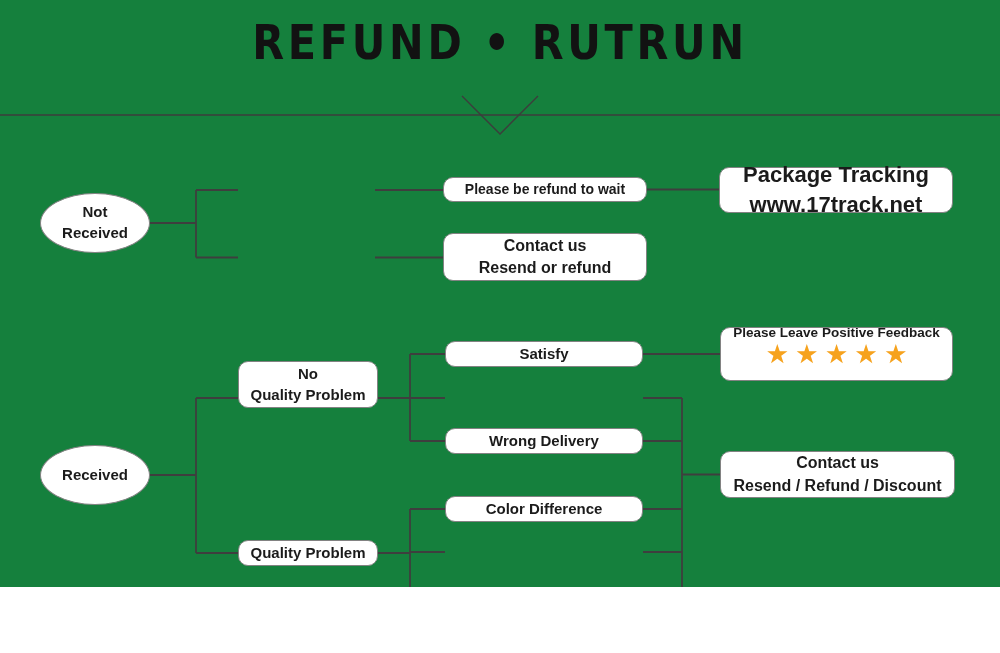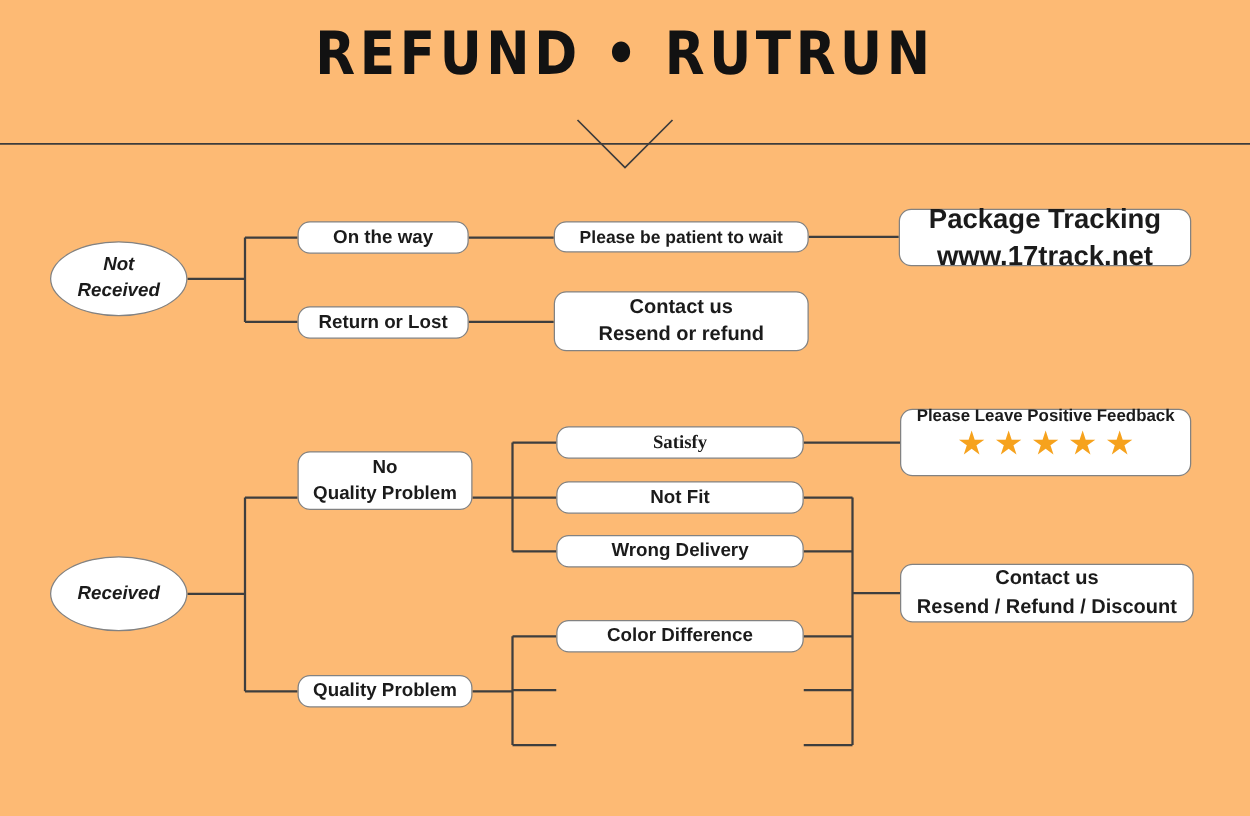--- a/index.html
+++ b/index.html
@@ -1,20 +1,20 @@
 <!DOCTYPE html>
 <html><head>
 <meta charset="utf-8">
 <style>
   html, body { margin: 0; padding: 0; background: #ffffff; }
   .stage {
     position: relative;
     width: 1000px;
-    height: 653px;
-    background: #fdba74;
+    height: 587px;
+    background: #15803d;
     font-family: "Liberation Sans", sans-serif;
     overflow: hidden;
   }
   .title {
     position: absolute;
     top: 16px;
     left: 0;
     width: 100%;
     margin: 0;
     text-align: center;
@@ -43,21 +43,21 @@
     background: #ffffff;
     border: 1.6px solid #828282;
     color: #1b1b1b;
     font-weight: bold;
     font-size: 15px;
     line-height: 1.38;
     white-space: pre-line;
     padding: 0 2px;
   }
   .box     { border-radius: 10px; }
-  .ellipse { border-radius: 50%; font-style: italic; }
+  .ellipse { border-radius: 50%; }
   .feedback { flex-direction: column; justify-content: center; padding: 3px 0 20px; }
   .fb-label { font-size: 13.5px; line-height: 1.2; white-space: nowrap; }
   .fb-stars {
     font-size: 23px;
     line-height: 1.05;
     letter-spacing: 9px;
     text-indent: 9px;
     white-space: nowrap;
   }
 </style>
@@ -77,42 +77,39 @@
 
     <path class="wire" d="M150,475 H196 M196,398 V553 M196,398 H238 M196,553 H238"></path>
     <path class="wire" d="M378,398 H410 M410,354 V441 M410,354 H445 M410,398 H445 M410,441 H445"></path>
     <path class="wire" d="M378,553 H410 M410,509 V596 M410,509 H445 M410,552 H445 M410,596 H445"></path>
     <path class="wire" d="M643,354 H720 M643,398 H682 M643,441 H682 M643,509 H682 M643,552 H682 M643,596 H682 M682,398 V596 M682,474.5 H720"></path>
   </svg>
 
   <div class="node ellipse" style="left:40px; top:193px; width:110px; height:60px;">Not
 Received</div>
 
-  <div class="node box" style="left:238px; top:177px; width:137px; height:26px;">On the way</div>
 
-  <div class="node box" style="left:238px; top:245px; width:137px; height:26px;">Return or Lost</div>
 
-  <div class="node box" style="left:443px; top:177px; width:204px; height:25px; font-size:14px;">Please be patient to wait</div>
+  <div class="node box" style="left:443px; top:177px; width:204px; height:25px; font-size:14px;">Please be refund to wait</div>
 
   <div class="node box" style="left:719px; top:167px; width:234px; height:46px; font-size:22px;">Package Tracking
 www.17track.net</div>
 
   <div class="node box" style="left:443px; top:233px; width:204px; height:48px; font-size:16px;">Contact us
 Resend or refund</div>
 
   <div class="node ellipse" style="left:40px; top:445px; width:110px; height:60px;">Received</div>
 
   <div class="node box" style="left:238px; top:361px; width:140px; height:47px;">No
 Quality Problem</div>
 
   <div class="node box" style="left:238px; top:540px; width:140px; height:26px;">Quality Problem</div>
 
-  <div class="node box" style="left:445px; top:341px; width:198px; height:26px;font-family:Liberation Serif, serif;">Satisfy</div>
+  <div class="node box" style="left:445px; top:341px; width:198px; height:26px;">Satisfy</div>
 
-  <div class="node box" style="left:445px; top:385px; width:198px; height:26px;">Not Fit</div>
 
   <div class="node box" style="left:445px; top:496px; width:198px; height:26px;">Color Difference</div>
 
   <div class="node box" style="left:445px; top:428px; width:198px; height:26px;">Wrong Delivery</div>
 
 
 
   <div class="node box feedback" style="left:720px; top:327px; width:233px; height:54px;">
     <span class="fb-label">Please Leave Positive Feedback</span>
     <span class="fb-stars" style="color: rgb(246, 162, 29);">★★★★★</span>

